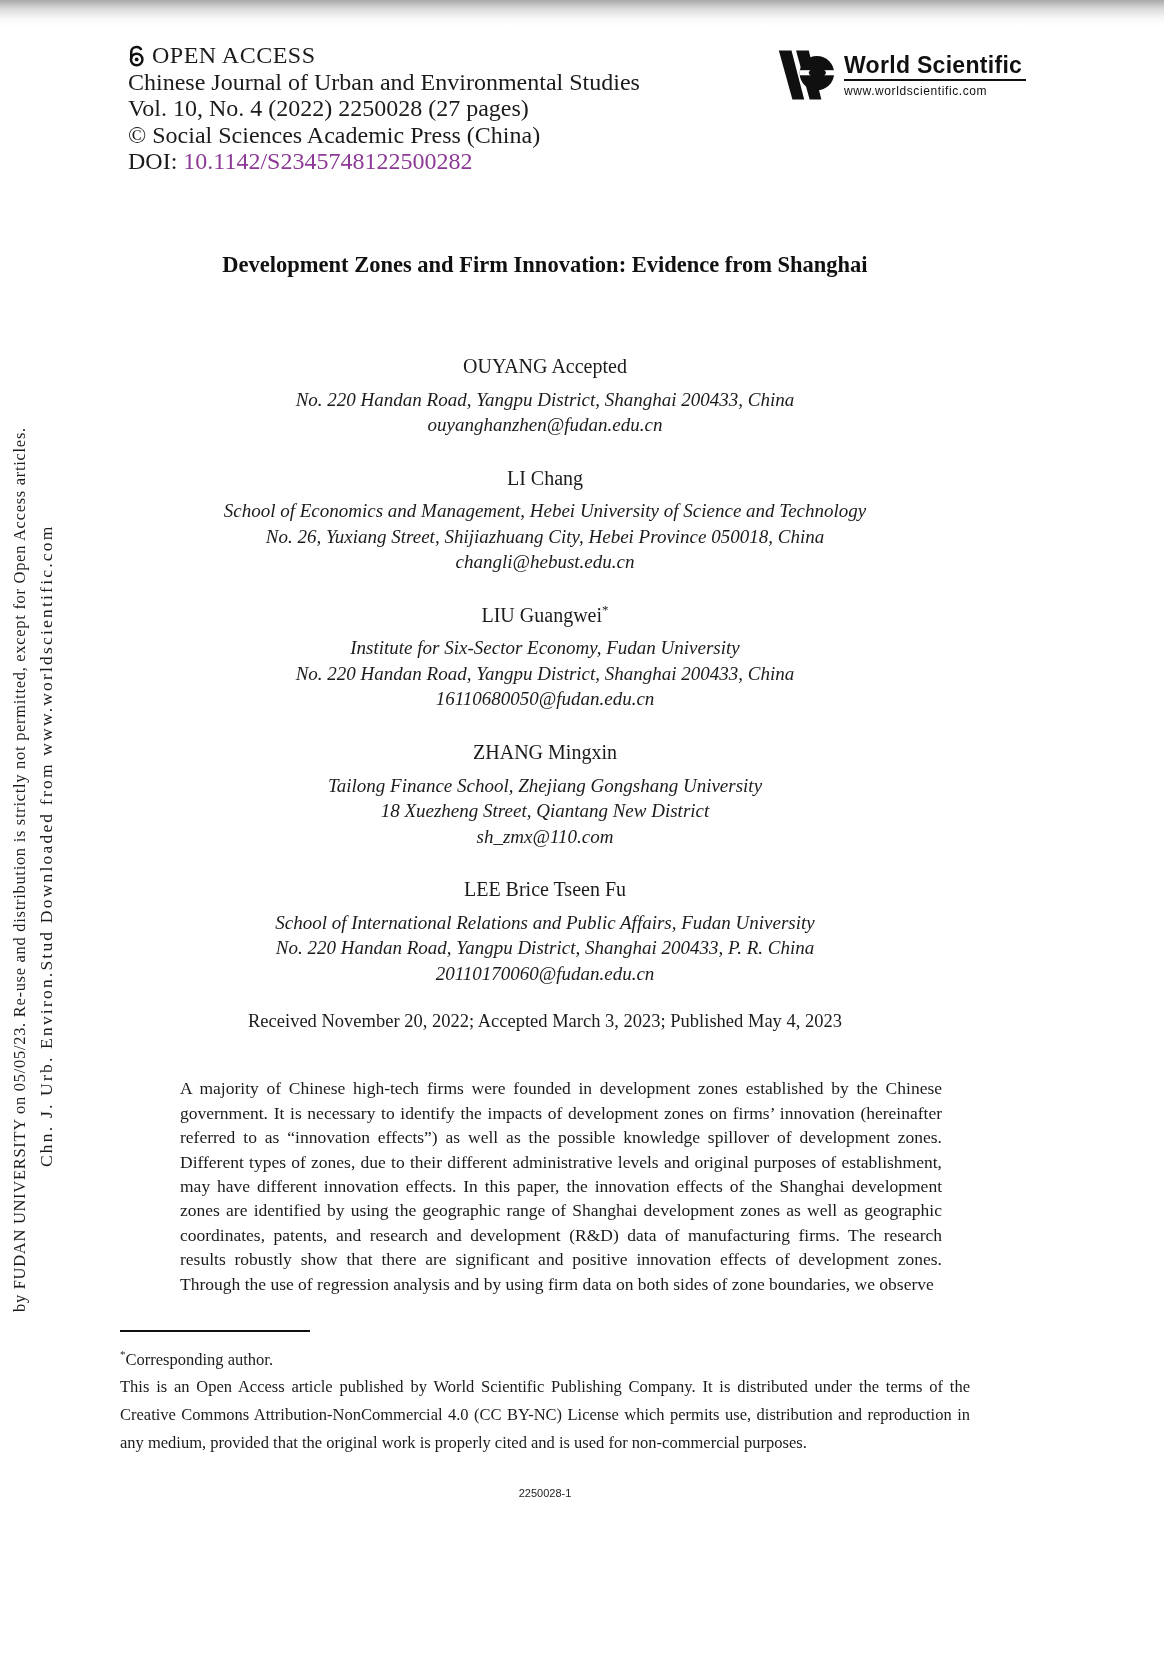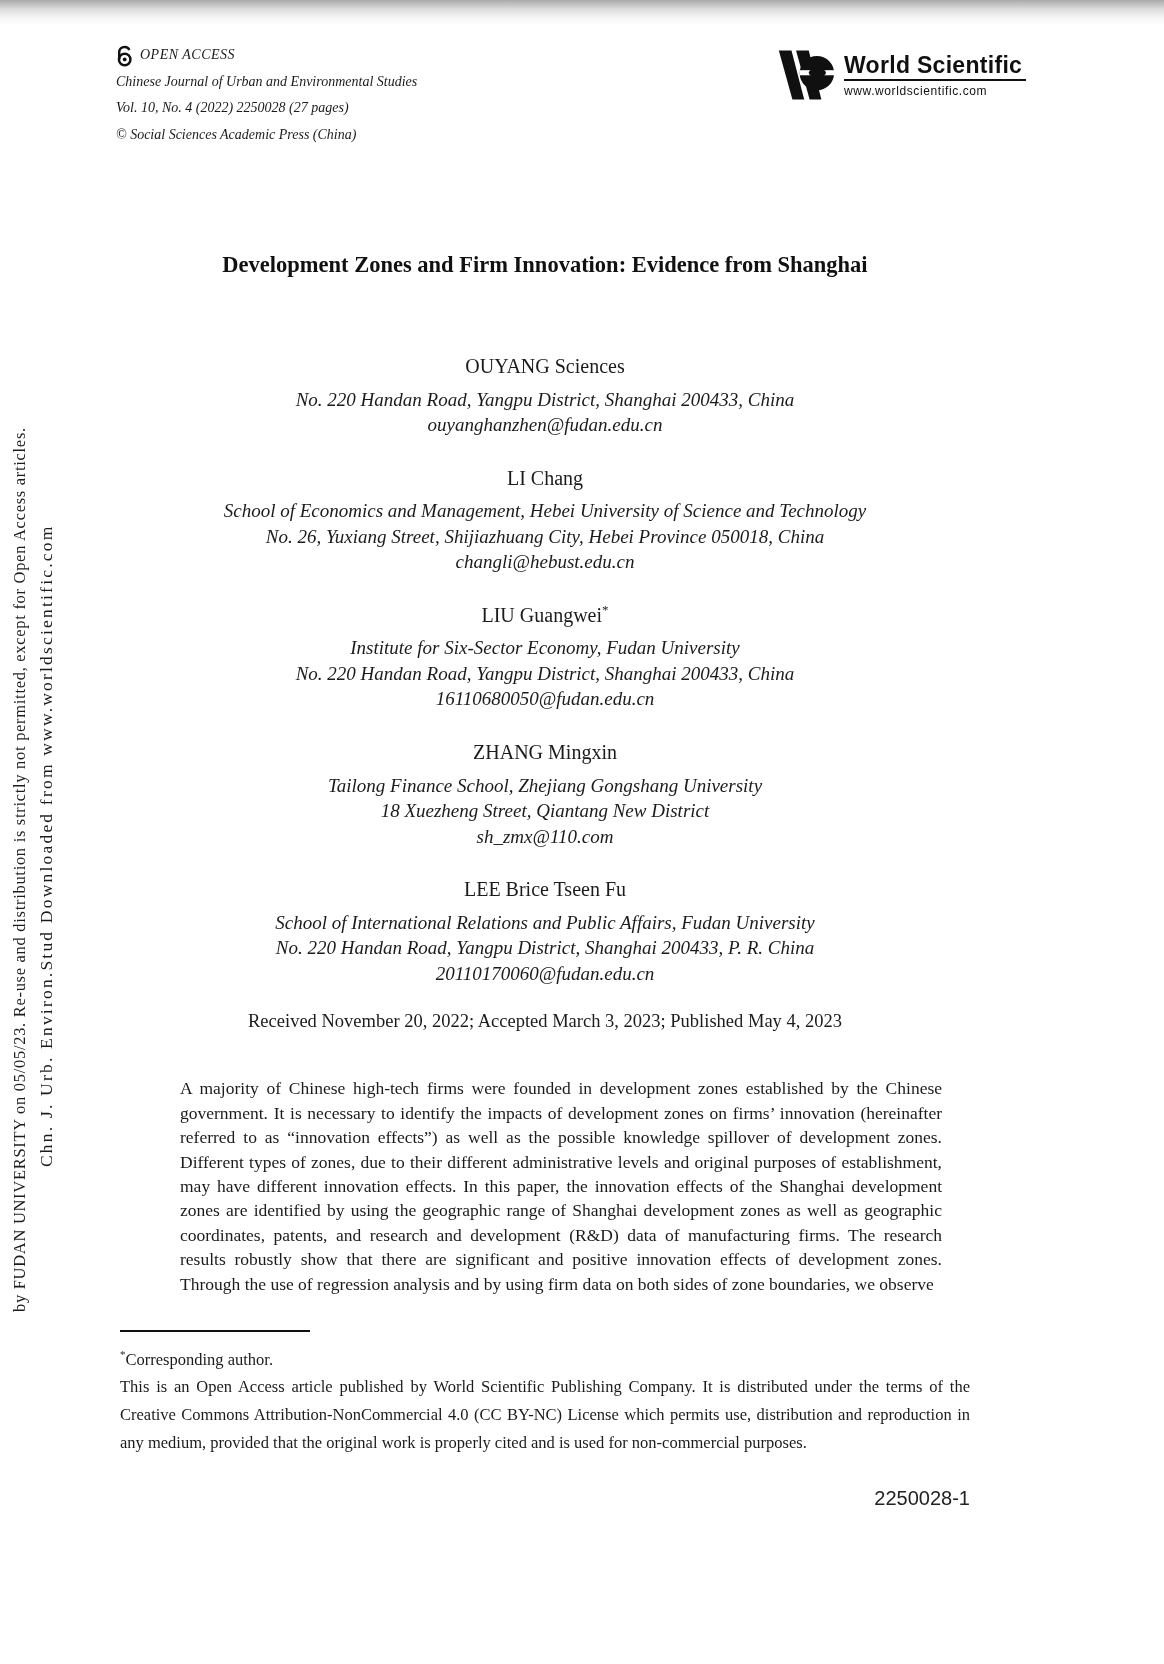--- a/index.html
+++ b/index.html
@@ -12,22 +12,22 @@
     overflow:hidden;
     font-family:"Liberation Serif", serif;
     color:#1b1b1b;
   }
   .top-shade{
     position:absolute;left:0;top:0;width:100%;height:26px;
     background:linear-gradient(to bottom,#a9a9a9 0%,#dcdcdc 35%,#f7f7f7 70%,#ffffff 100%);
   }
   
   .header-left{
-    position:absolute;left:116px;top:42px;
-    font-size:14px;line-height:26.5px;font-style:italic;
+    position:absolute;left:128px;top:42px;
+    font-size:24px;line-height:26.5px;
   }
   .oa-line{display:flex;align-items:center;gap:7px;}
   .oa-label{letter-spacing:0.5px;}
   .oa-icon svg{display:block;}
   .doi-link{color:#8d3a96;text-decoration:none;}
   .publisher{
     position:absolute;left:777px;top:50px;
     display:flex;align-items:center;gap:9px;
     font-family:"Liberation Sans", sans-serif;
   }
@@ -64,22 +64,22 @@
     margin:42px 28px 0 60px;
     text-align:justify;
     font-size:17.5px;line-height:24.4px;
   }
   .footnote-rule{margin-top:34px;width:190px;height:2px;background:#111;}
   .footnote{margin-top:8px;font-size:16.5px;line-height:28px;}
   .footnote .fn-first{display:block;}
   .footnote sup{font-size:11px;}
   .fn-license{text-align:justify;}
   .page-number{
-    margin-top:30px;text-align:right;
-    font-family:"Liberation Sans", sans-serif;font-size:20px;color:#222;
+    margin-top:30px;text-align:center;
+    font-family:"Liberation Sans", sans-serif;font-size:11px;color:#222;
   }
 </style>
 </head>
 <body>
 
 <div class="page">
   <div class="top-shade"></div>
 
   <div class="side-line side-inner">Chn. J. Urb. Environ.Stud Downloaded from www.worldscientific.com</div>
   <div class="side-line side-outer">by FUDAN UNIVERSITY on 05/05/23. Re-use and distribution is strictly not permitted, except for Open Access articles.</div>
@@ -91,20 +91,24 @@
           <path d="M3.4,16 V8.6 a5.7,5.7 0 0 1 10.8,-2.5" fill="none" stroke="#111" stroke-width="2.6"></path>
           <circle cx="9.2" cy="16.2" r="6.1" fill="none" stroke="#111" stroke-width="2.6"></circle>
           <circle cx="9.2" cy="16.2" r="2" fill="#111"></circle>
         </svg>
       </span>
       <span class="oa-label">OPEN ACCESS</span>
     </div>
     <div>Chinese Journal of Urban and Environmental Studies</div>
     <div>Vol. 10, No. 4 (2022) 2250028 (27 pages)</div>
     <div>© Social Sciences Academic Press (China)</div>
+    <div>
+      <span>DOI:</span>
+      <a href="#" class="doi-link">10.1142/S2345748122500282</a>
+    </div>
   </div>
 
   <div class="publisher">
     <span class="ws-mark">
       <svg viewBox="0 0 64 54" width="58" height="50" aria-hidden="true">
         <polygon points="2,0 16,0 30,54 17,54" fill="#101010"></polygon>
         <polygon points="21,0 35,0 49,54 36,54" fill="#101010"></polygon>
         <circle cx="44" cy="25" r="19" fill="#101010"></circle>
         <rect x="25" y="21.7" width="39" height="5.6" fill="#ffffff"></rect>
         <ellipse cx="44.5" cy="24.5" rx="9.5" ry="5" fill="#101010"></ellipse>
@@ -116,21 +120,21 @@
       <span class="ws-url">www.worldscientific.com</span>
     </span>
   </div>
 
   <div class="content">
     <div class="title">Development Zones and Firm Innovation: Evidence from Shanghai</div>
 
     <div class="authors">
 
       <div class="author">
-        <div class="author-name"><span>OUYANG Sciences</span><sup></sup></div>
+        <div class="author-name"><span>OUYANG Accepted</span><sup></sup></div>
         <div class="aff-line">No. 220 Handan Road, Yangpu District, Shanghai 200433, China</div>
         <div class="aff-line">ouyanghanzhen@fudan.edu.cn</div>
       </div>
 
       <div class="author">
         <div class="author-name"><span>LI Chang</span><sup></sup></div>
         <div class="aff-line">School of Economics and Management, Hebei University of Science and Technology</div>
         <div class="aff-line">No. 26, Yuxiang Street, Shijiazhuang City, Hebei Province 050018, China</div>
         <div class="aff-line">changli@hebust.edu.cn</div>
       </div>

